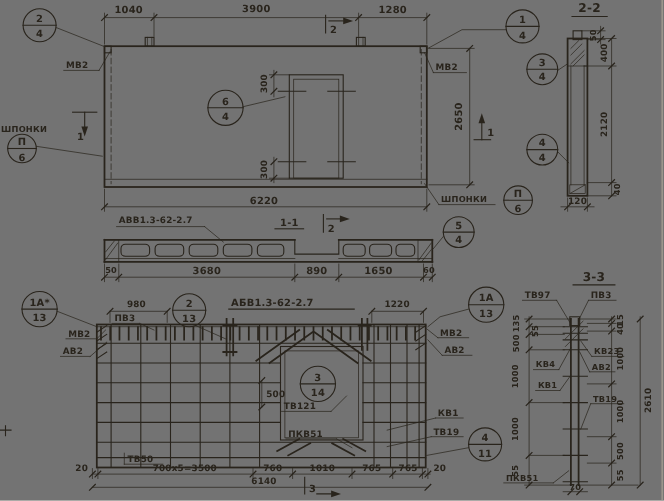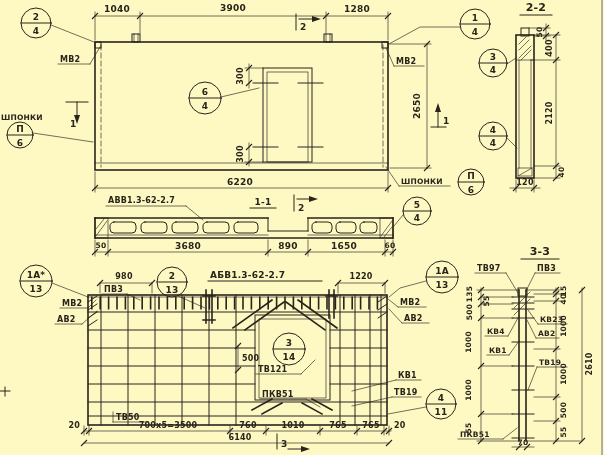--- a/index.html
+++ b/index.html
@@ -1,16 +1,16 @@
 <!DOCTYPE html>
 <html><head>
 <meta charset="utf-8">
 <style>
   html,body{margin:0;padding:0;background:#d8d6d0;}
-  #sheet{position:relative;width:604px;height:455px;background:#fef9c3;overflow:hidden;}
+  #sheet{position:relative;width:604px;height:455px;background:#737373;overflow:hidden;}
   svg{position:absolute;left:0;top:0;}
   .ln{stroke:#29241c;stroke-width:1;fill:none;stroke-linecap:square;}
   .thk{stroke-width:1.6;}
   .thin{stroke-width:0.65;}
   .dash{stroke-dasharray:5,3;}
   .tick{stroke:#29241c;stroke-width:1.1;fill:none;}
   .ah{fill:#29241c;stroke:none;}
   .txt{font-family:"DejaVu Sans",sans-serif;font-size:9px;font-weight:700;fill:#29241c;letter-spacing:.2px;}
   .sm{font-size:8px;}
   .xs{font-size:7.5px;}

